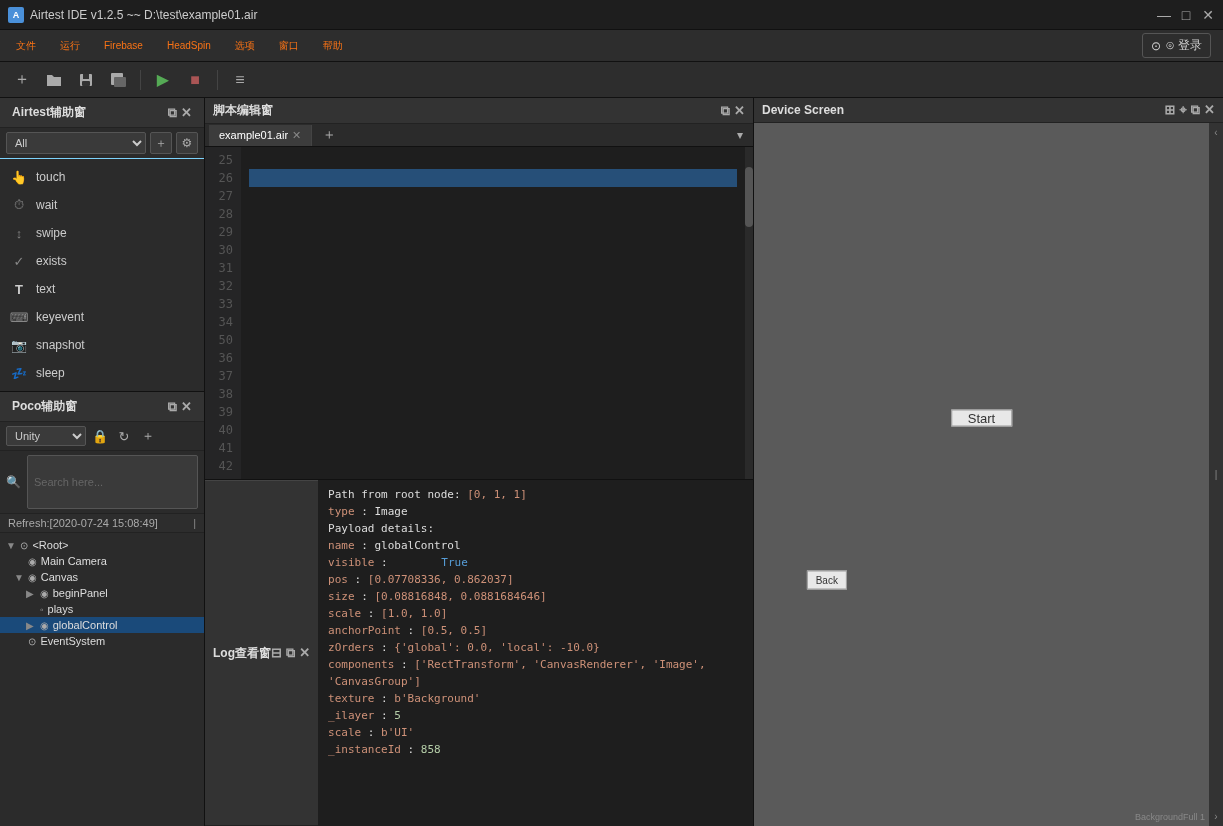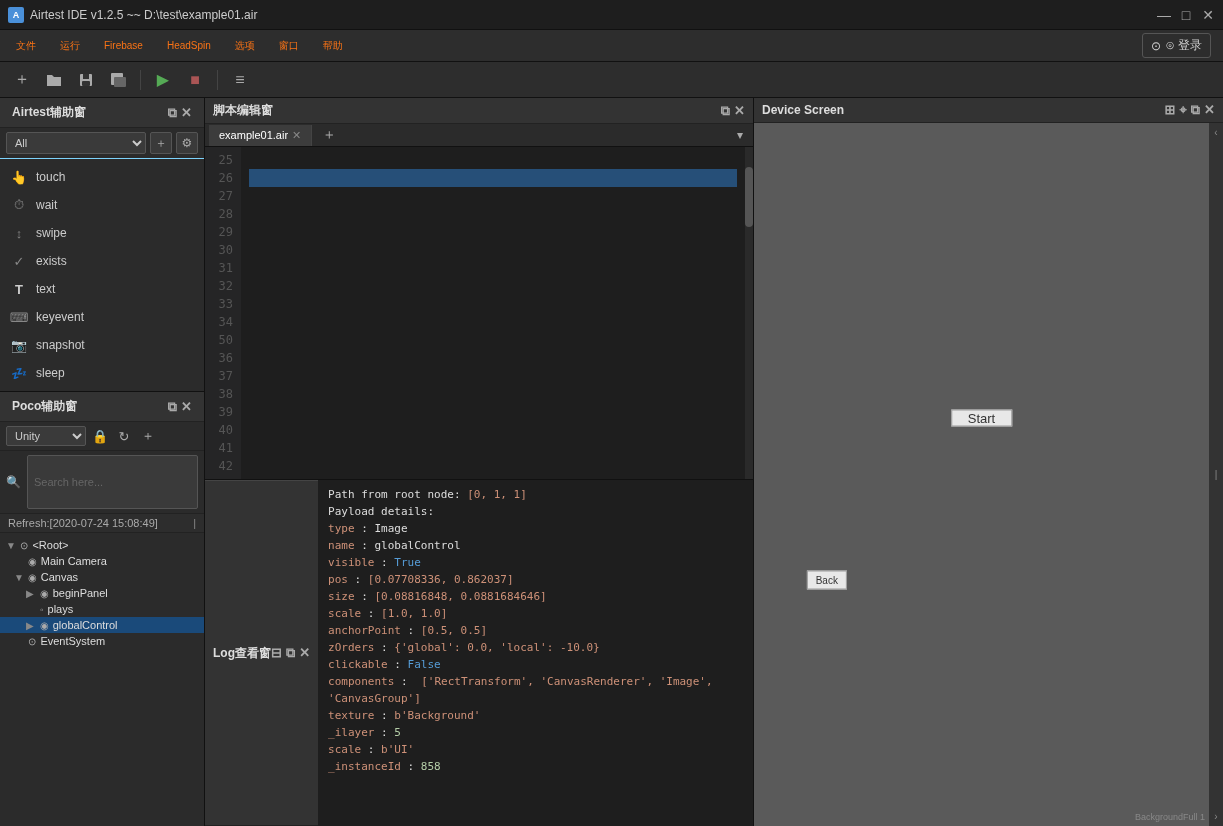--- a/index.html
+++ b/index.html
@@ -427,21 +427,21 @@
       overflow-y: auto;
       background: #1e1e1e;
       padding: 6px 10px;
       font-family: monospace;
       font-size: 11px;
       line-height: 17px;
       color: #ccc;
     }
     .log-key { color: #ce9178; }
     .log-val-num { color: #b5cea8; }
-    .log-blue { color: #569cd6; }
+    .log-blue { color: #569cd6; margin-left: 47px; }
     .log-white { color: #ddd; }
 
     
     #right-panel {
       width: 470px;
       background: #2b2b2b;
       border-left: 1px solid #111;
       display: flex;
       flex-direction: column;
     }
@@ -795,26 +795,26 @@
             <span class="editor-icon-btn">⧉</span>
             <span class="editor-icon-btn">✕</span>
           </div>
         </div>
         <div class="log-content">
           <div>
             <span class="log-white">Path from root node: </span>
             <span class="log-val-list" style="color:#ce9178;">[0, 1, 1]</span>
           </div>
           <div>
+            <span class="log-key">    type</span>
+            <span class="log-white"> : </span>
+            <span class="log-white">Image</span>
+          </div>
+          <div>
             <span class="log-white">Payload details:</span>
-          </div>
-          <div>
-            <span class="log-key">    type</span>
-            <span class="log-white"> : </span>
-            <span class="log-white">Image</span>
           </div>
           <div>
             <span class="log-key">    name</span>
             <span class="log-white"> :  </span>
             <span class="log-white">globalControl</span>
           </div>
           <div>
             <span class="log-key">    visible</span>
             <span class="log-white"> : </span>
             <span class="log-blue">True</span>
@@ -838,28 +838,23 @@
             <span class="log-key">    anchorPoint</span>
             <span class="log-white"> : </span>
             <span style="color:#ce9178;">[0.5, 0.5]</span>
           </div>
           <div>
             <span class="log-key">    zOrders</span>
             <span class="log-white"> : </span>
             <span style="color:#ce9178;">{'global': 0.0, 'local': -10.0}</span>
           </div>
           <div>
-            <span class="log-key">    clickable</span>
-            <span class="log-white"> : </span>
-            <span class="log-blue">False</span>
-          </div>
-          <div>
             <span class="log-key">    components</span>
             <span class="log-white"> : </span>
-            <span style="color:#ce9178;margin-left:7px;">['RectTransform', 'CanvasRenderer', 'Image',</span>
+            <span style="color:#ce9178;">['RectTransform', 'CanvasRenderer', 'Image',</span>
           </div>
           <div>
             <span style="color:#ce9178;">'CanvasGroup']</span>
           </div>
           <div>
             <span class="log-key">        texture</span>
             <span class="log-white"> : </span>
             <span style="color:#ce9178;">b'Background'</span>
           </div>
           <div>

